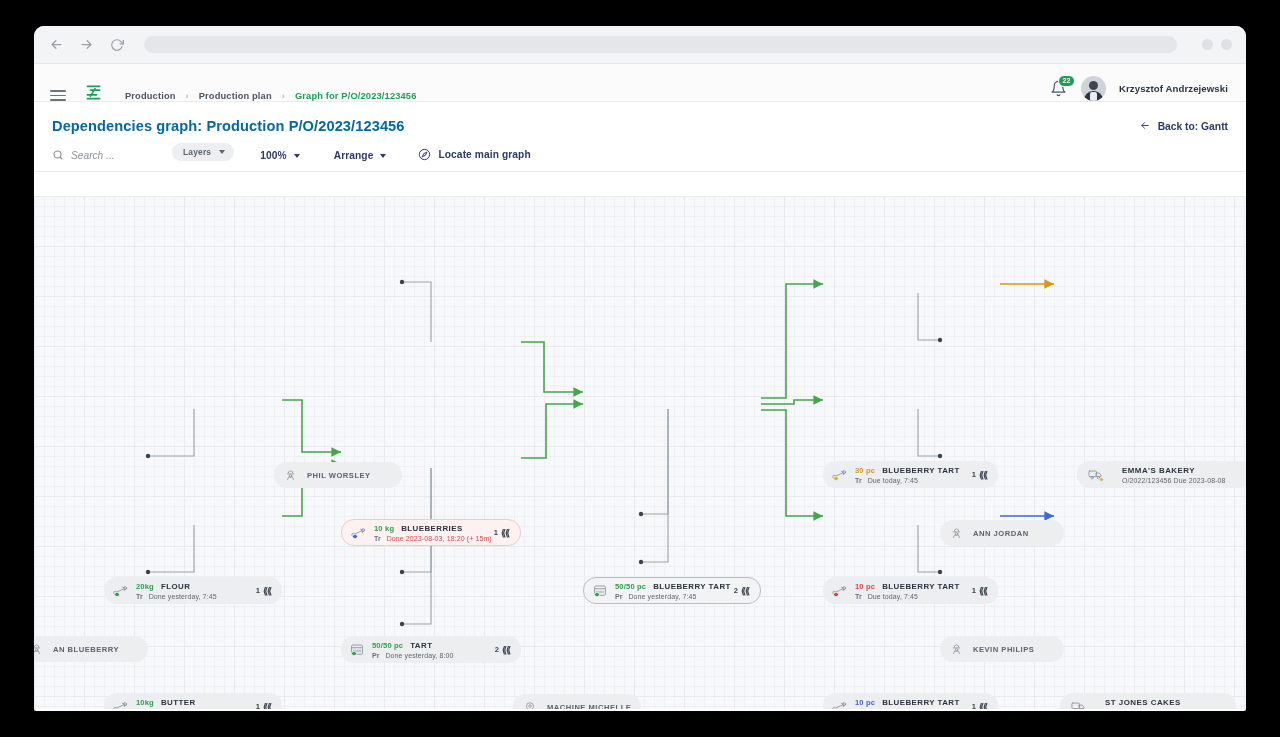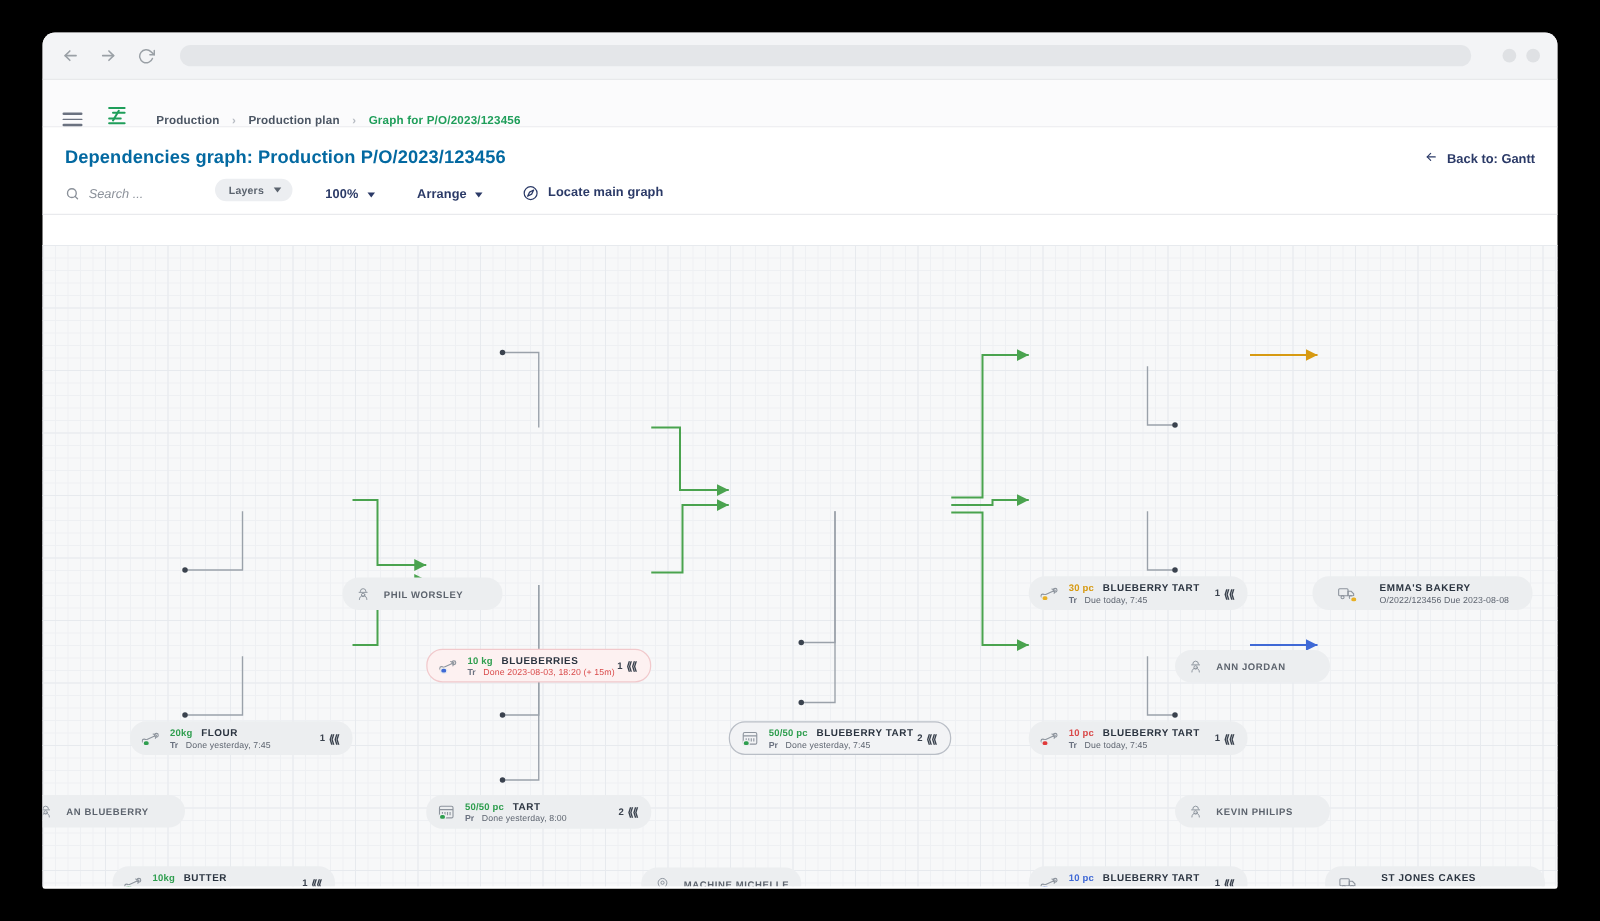--- a/index.html
+++ b/index.html
@@ -258,20 +258,35 @@
         <line x1="14" y1="6" x2="8" y2="16"></line>
       </svg>
     </div>
     <div class="breadcrumb">
       <span class="crumb">Production</span>
       <span class="crumb-sep">›</span>
       <span class="crumb">Production plan</span>
       <span class="crumb-sep">›</span>
       <span class="crumb active">Graph for P/O/2023/123456</span>
     </div>
+    <div class="appbar-right">
+      <div class="bell-wrap">
+        <svg width="17" height="17" viewBox="0 0 24 24" fill="none" stroke="currentColor" stroke-width="1.7" stroke-linecap="round" stroke-linejoin="round">
+            <path d="M18 8A6 6 0 0 0 6 8c0 7-3 9-3 9h18s-3-2-3-9"></path>
+            <path d="M13.73 21a2 2 0 0 1-3.46 0"></path>
+          </svg>
+        <span class="bell-badge">22</span>
+      </div>
+      <div class="avatar">
+        <span class="body"></span>
+          <span class="shirt"></span>
+          <span class="head"></span>
+      </div>
+      <span class="username">Krzysztof Andrzejewski</span>
+    </div>
   </div>
 
   <div class="page-head">
     <div class="page-title">Dependencies graph: Production P/O/2023/123456</div>
     <div class="back-link">
       <span>
         <svg width="12" height="11" viewBox="0 0 24 24" fill="none" stroke="currentColor" stroke-width="2" stroke-linecap="round" stroke-linejoin="round">
             <line x1="19" y1="12" x2="5" y2="12"></line>
             <polyline points="11 18 5 12 11 6"></polyline>
           </svg>
@@ -463,21 +478,21 @@
             <span class="n-l2">
               <span class="n-pfx">Pr</span>
               <span class="n-meta ">Done yesterday, 8:00</span>
             </span>
           </span>
           <span class="n-count">
             <span>2</span>
             <span class="chev">⟪⟪</span>
           </span>
         </div>
-        <div class="node task" style="left: 56px; top: 497px; width: 178px;">
+        <div class="node task" style="left: 70px; top: 497px; width: 178px;">
           <span class="n-ico">
             <svg width="15" height="13" viewBox="0 0 26 20" fill="none" stroke="currentColor" stroke-width="1.5" stroke-linecap="round">
               <circle cx="4" cy="14" r="2.6"></circle>
               <circle cx="21" cy="6" r="2.6"></circle>
               <path d="M6.4 12.6 L18.6 7.2"></path>
               <path d="M16.5 4.3 L21 6 L19.6 10.3"></path>
             </svg>
             <span class="n-dot bg-green"></span>
           </span>
           <span class="n-body">
@@ -621,21 +636,21 @@
             <span class="n-l2">
               <span class="n-pfx">Tr</span>
               <span class="n-meta ">Due today, 7:45</span>
             </span>
           </span>
           <span class="n-count">
             <span>1</span>
             <span class="chev">⟪⟪</span>
           </span>
         </div>
-        <div class="node cust" style="left: 1016px; top: 265px; width: 176px; justify-content: center;">
+        <div class="node cust" style="left: 1043px; top: 265px; width: 176px;">
           <span class="n-ico">
             <svg width="15" height="13" viewBox="0 0 26 20" fill="none" stroke="currentColor" stroke-width="1.5" stroke-linecap="round">
               <rect x="1.6" y="4" width="13" height="9.6" rx="1.4"></rect>
               <path d="M14.6 7.4h4.4l3.4 3.5v2.7h-7.8z"></path>
               <circle cx="7" cy="15.6" r="2.1"></circle>
               <circle cx="18.4" cy="15.6" r="2.1"></circle>
             </svg>
             <span class="n-dot cust-dot bg-amber"></span>
           </span>
           <span class="n-body">

